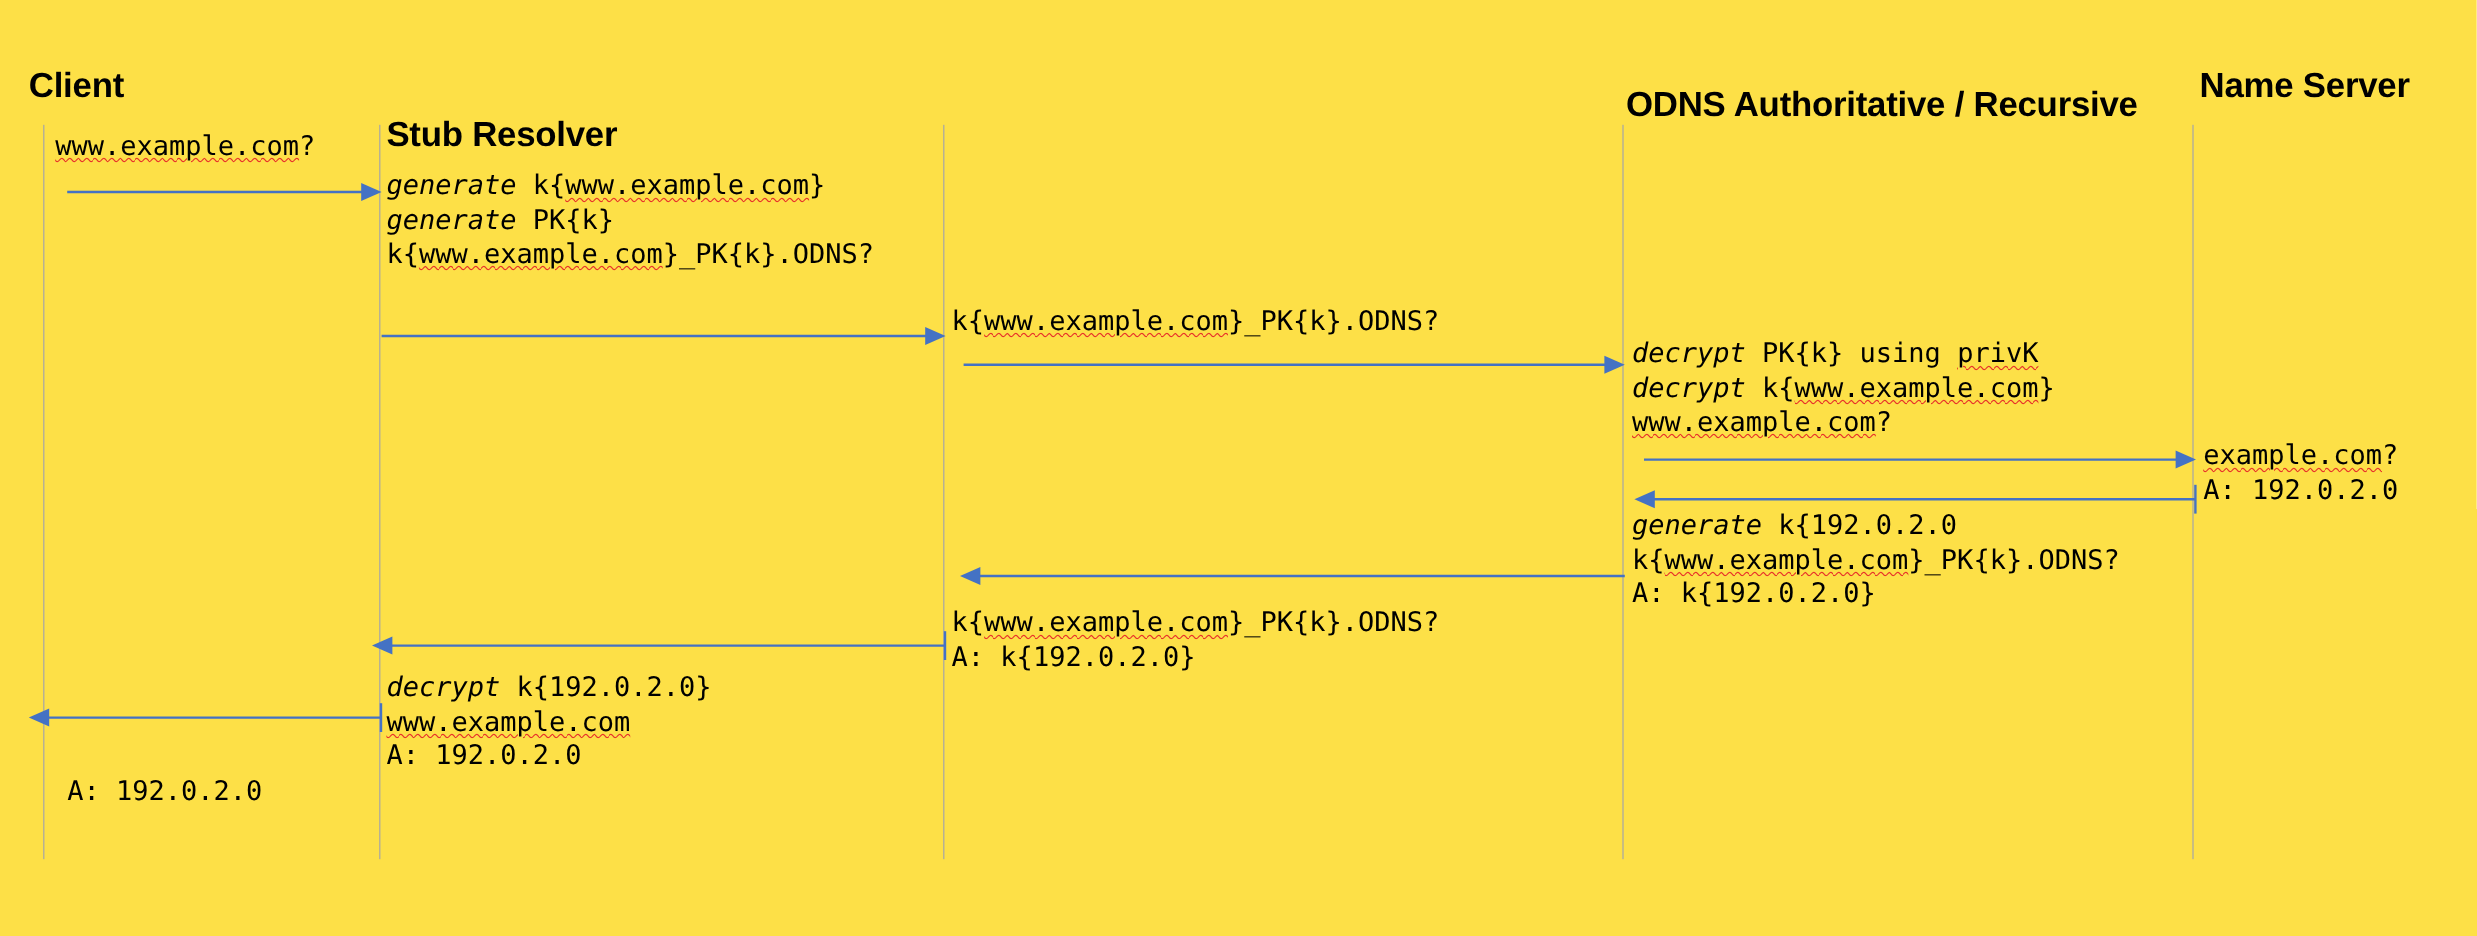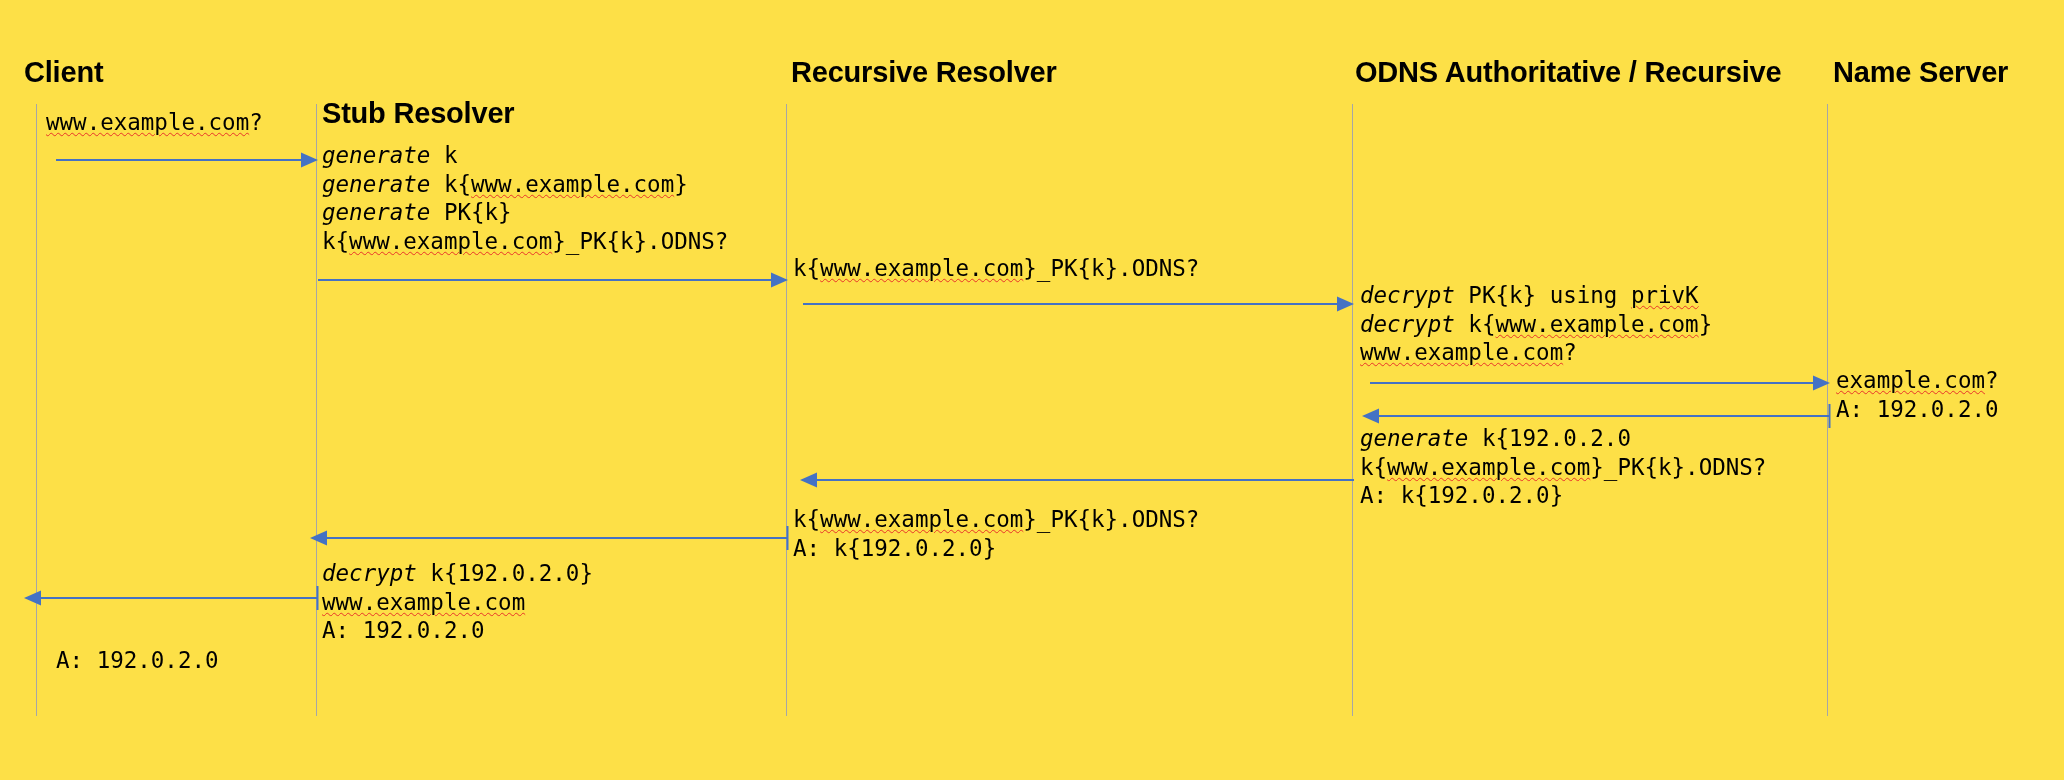--- a/index.html
+++ b/index.html
@@ -57,36 +57,34 @@
     overflow: visible;
   }
 </style>
 </head>
 <body>
 
 <div id="canvas">
 
   <div class="actor-title" style="left:24px; top:56px;">Client</div>
   <div class="actor-title" style="left:322px; top:56px;margin-top:41px;">Stub Resolver</div>
-  <div class="actor-title" style="left:791px; top:56px;">Recursive Resolver</div>
-  <div class="actor-title" style="left:1355px; top:56px;">ODNS Authoritative / Recursive</div>
+  <div class="actor-title" style="left:1355px; top:72px;">ODNS Authoritative / Recursive</div>
   <div class="actor-title" style="left:1833px; top:56px;">Name Server</div>
 
   <div class="lifeline" style="left:36px;  top:104px; height:612px;"></div>
   <div class="lifeline" style="left:316px; top:104px; height:612px;"></div>
   <div class="lifeline" style="left:786px; top:104px; height:612px;"></div>
   <div class="lifeline" style="left:1352px; top:104px; height:612px;"></div>
   <div class="lifeline" style="left:1827px; top:104px; height:612px;"></div>
 
   <div class="msg" style="left:46px; top:108px;">
       <div><span class="sp">www.example.com</span><span>?</span></div>
     </div>
 
   <div class="msg" style="left:322px; top:141px;">
-      <div><span class="kw">generate</span><span> k</span></div>
       <div><span class="kw">generate</span><span> k{</span><span class="sp">www.example.com</span><span>}</span></div>
       <div><span class="kw">generate</span><span> PK{k}</span></div>
       <div><span>k{</span><span class="sp">www.example.com</span><span>}_PK{k}.ODNS?</span></div>
     </div>
 
   <div class="msg" style="left:793px; top:254px;">
       <div><span>k{</span><span class="sp">www.example.com</span><span>}_PK{k}.ODNS?</span></div>
     </div>
 
   <div class="msg" style="left:1360px; top:281px;">

